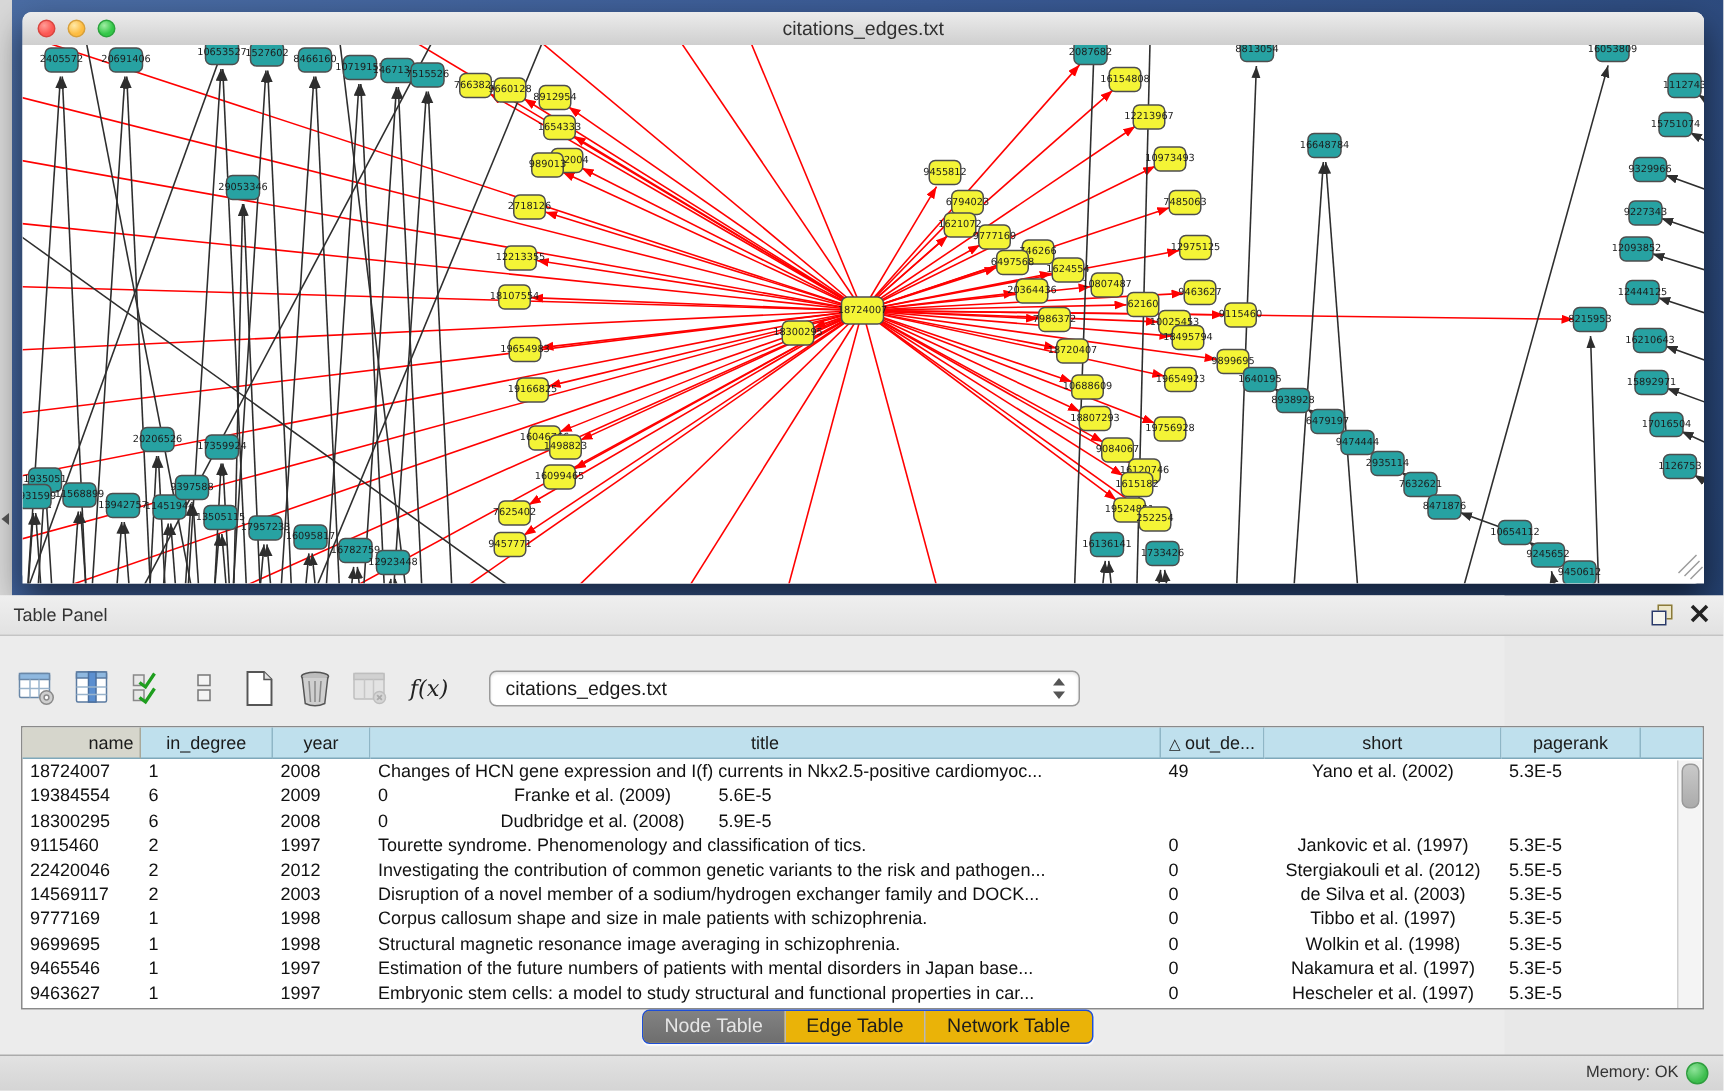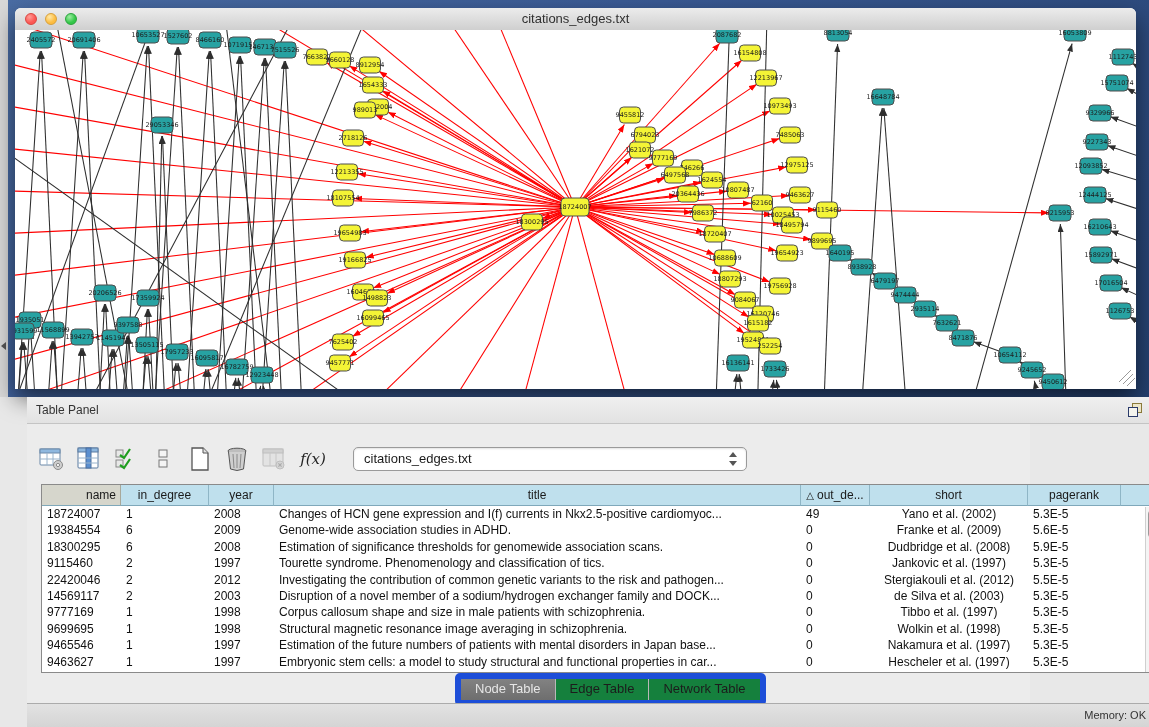--- a/index.html
+++ b/index.html
@@ -21,21 +21,21 @@
     background:linear-gradient(#ececec,#cfcfcf);border-bottom:1px solid #8f8f8f;
     border-radius:6px 6px 0 0;}
   .tl{position:absolute;top:5px;width:12px;height:12px;border-radius:50%;box-sizing:border-box;}
   .tl.red{left:10px;background:radial-gradient(circle at 35% 30%,#ff9d97,#fc5753 60%);border:1px solid #d9453f;}
   .tl.yellow{left:30px;background:radial-gradient(circle at 35% 30%,#ffe9a8,#fdbc40 60%);border:1px solid #d8a03a;}
   .tl.green{left:50px;background:radial-gradient(circle at 35% 30%,#a0eea3,#33c748 60%);border:1px solid #2aa33c;}
   .wtitle{position:absolute;left:0;right:0;top:3px;text-align:center;font-size:13px;color:#303030;}
   .canvas{position:absolute;left:0;top:22px;width:1121px;height:359px;background:#ffffff;overflow:hidden;}
   .canvas svg{display:block;}
   
-  .table-panel{position:absolute;left:0;top:397px;width:1003px;height:330px;background:#ececec;margin-left:27px;}
+  .table-panel{position:absolute;left:0;top:397px;width:1003px;height:330px;background:#ececec;}
   .panel-header{position:absolute;left:0;top:0;width:1149px;height:26px;
     background:linear-gradient(#efefef,#e2e2e2);border-bottom:1px solid #c4c4c4;}
   .panel-title{position:absolute;left:9px;top:6px;font-size:12px;color:#333;}
   .float-icon{position:absolute;left:1101px;top:6px;width:14px;height:14px;}
   .float-icon .back{position:absolute;left:4px;top:0;width:8px;height:8px;border:1px solid #8a7a3a;background:#ece6c8;}
   .float-icon .front{position:absolute;left:0;top:4px;width:8px;height:8px;border:1px solid #2a3a6a;background:#f4f4ee;}
   .close-icon{position:absolute;left:1126px;top:5px;width:14px;height:14px;}
   
   .toolbar{position:absolute;left:10px;top:40px;width:1131px;height:44px;display:flex;align-items:center;}
   .tool-btn{width:30px;height:30px;margin-right:7px;display:flex;align-items:center;justify-content:center;border-radius:4px;}
@@ -62,21 +62,21 @@
   .trow{display:flex;height:16.4px;}
   .tcell{box-sizing:border-box;font-size:12px;line-height:16px;color:#111;
     padding-left:5px;overflow:hidden;white-space:nowrap;}
   .tcell.center{text-align:center;padding-left:0;}
   .vscroll{position:absolute;right:1px;top:22px;width:15px;height:165px;background:#f4f4f4;border-left:1px solid #cfcfcf;}
   .vthumb{position:absolute;left:2px;top:2px;width:10px;height:28px;border-radius:5px;
     background:linear-gradient(#c9c9c9,#ababab);border:1px solid #9a9a9a;}
   
   .tabbar{position:absolute;left:0;top:276px;width:1149px;height:26px;}
   .segment{position:absolute;left:428px;top:0;height:21px;display:flex;
-    border:6px solid #1d4ed8;border-radius:5px;overflow:hidden;background:#15803d;
+    border:1px solid #1d4ed8;border-radius:5px;overflow:hidden;background:#eab308;
     box-shadow:0 1px 1px rgba(255,255,255,.8);align-items:flex-end;}
   .seg{height:21px;line-height:20px;font-size:13px;padding:0 14px;color:#1c1c1c;border-right:1px solid #b8b8b8;}
   .seg:last-child{border-right:none;}
   .seg.selected{background:linear-gradient(#828282,#6e6e6e);color:#e6e6e6;}
   
   .statusbar{position:absolute;left:0;top:306px;width:1149px;height:24px;
     background:linear-gradient(#e2e2e2,#d4d4d4);border-top:1px solid #ababab;}
   .mem-label{position:absolute;right:30px;top:5px;font-size:11px;color:#333;}
   .mem-dot{position:absolute;right:10px;top:4px;width:13px;height:13px;border-radius:50%;
     background:radial-gradient(circle at 35% 30%,#8fe49a,#3dbd4e 65%);border:1px solid #2e9e3e;}
@@ -762,30 +762,28 @@
           <div class="tcell" style="width: 65px;">2008</div>
           <div class="tcell" style="width: 527px;">Changes of HCN gene expression and I(f) currents in Nkx2.5-positive cardiomyoc...</div>
           <div class="tcell" style="width: 69px;">49</div>
           <div class="tcell center" style="width: 158px;">Yano et al. (2002)</div>
           <div class="tcell" style="width: 93px;">5.3E-5</div>
         </div>
         <div class="trow">
           <div class="tcell" style="width: 79px;">19384554</div>
           <div class="tcell" style="width: 88px;">6</div>
           <div class="tcell" style="width: 65px;">2009</div>
-          <div class="tcell" style="width: 527px;">Genome-wide association studies in ADHD.</div>
           <div class="tcell" style="width: 69px;">0</div>
           <div class="tcell center" style="width: 158px;">Franke et al. (2009)</div>
           <div class="tcell" style="width: 93px;">5.6E-5</div>
         </div>
         <div class="trow">
           <div class="tcell" style="width: 79px;">18300295</div>
           <div class="tcell" style="width: 88px;">6</div>
           <div class="tcell" style="width: 65px;">2008</div>
-          <div class="tcell" style="width: 527px;">Estimation of significance thresholds for genomewide association scans.</div>
           <div class="tcell" style="width: 69px;">0</div>
           <div class="tcell center" style="width: 158px;">Dudbridge et al. (2008)</div>
           <div class="tcell" style="width: 93px;">5.9E-5</div>
         </div>
         <div class="trow">
           <div class="tcell" style="width: 79px;">9115460</div>
           <div class="tcell" style="width: 88px;">2</div>
           <div class="tcell" style="width: 65px;">1997</div>
           <div class="tcell" style="width: 527px;">Tourette syndrome. Phenomenology and classification of tics.</div>
           <div class="tcell" style="width: 69px;">0</div>

